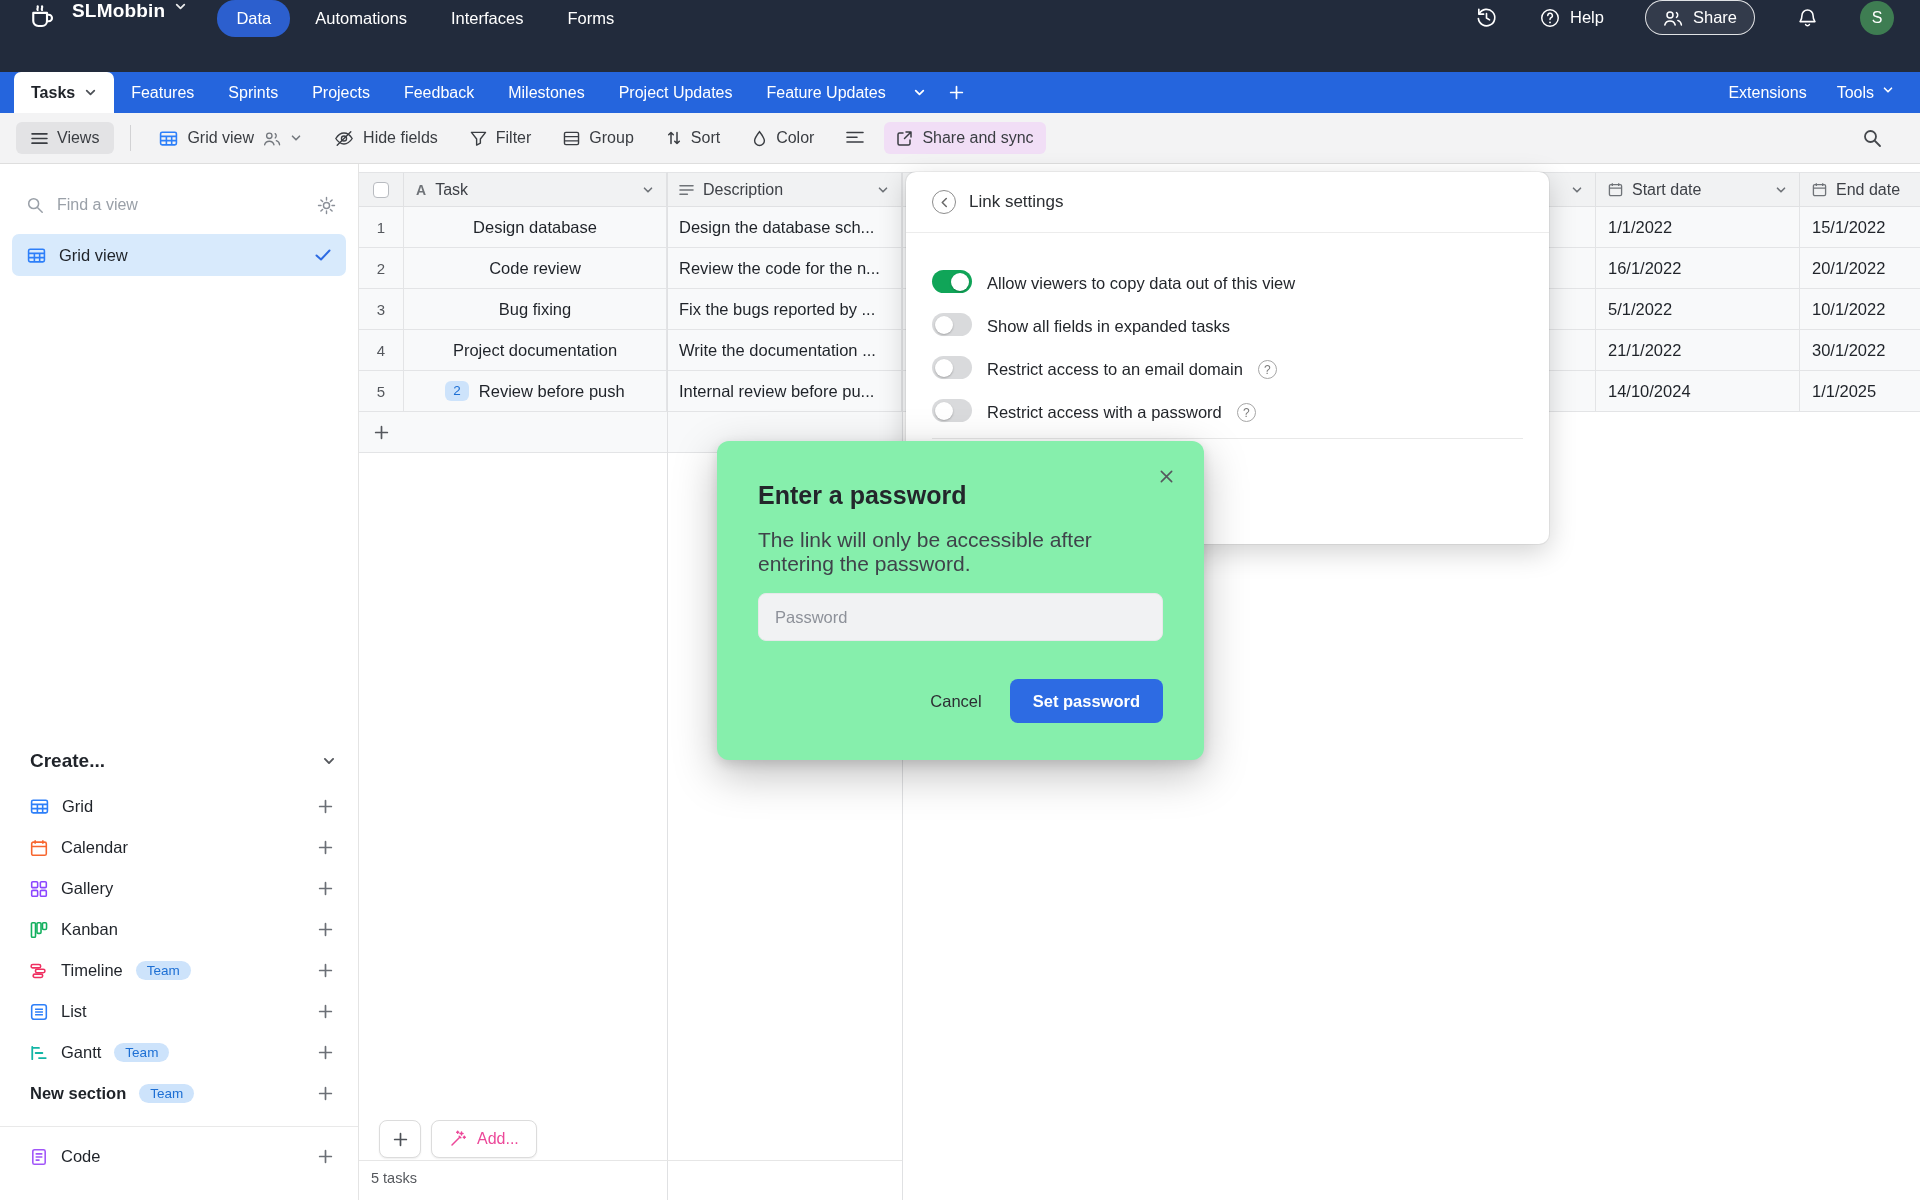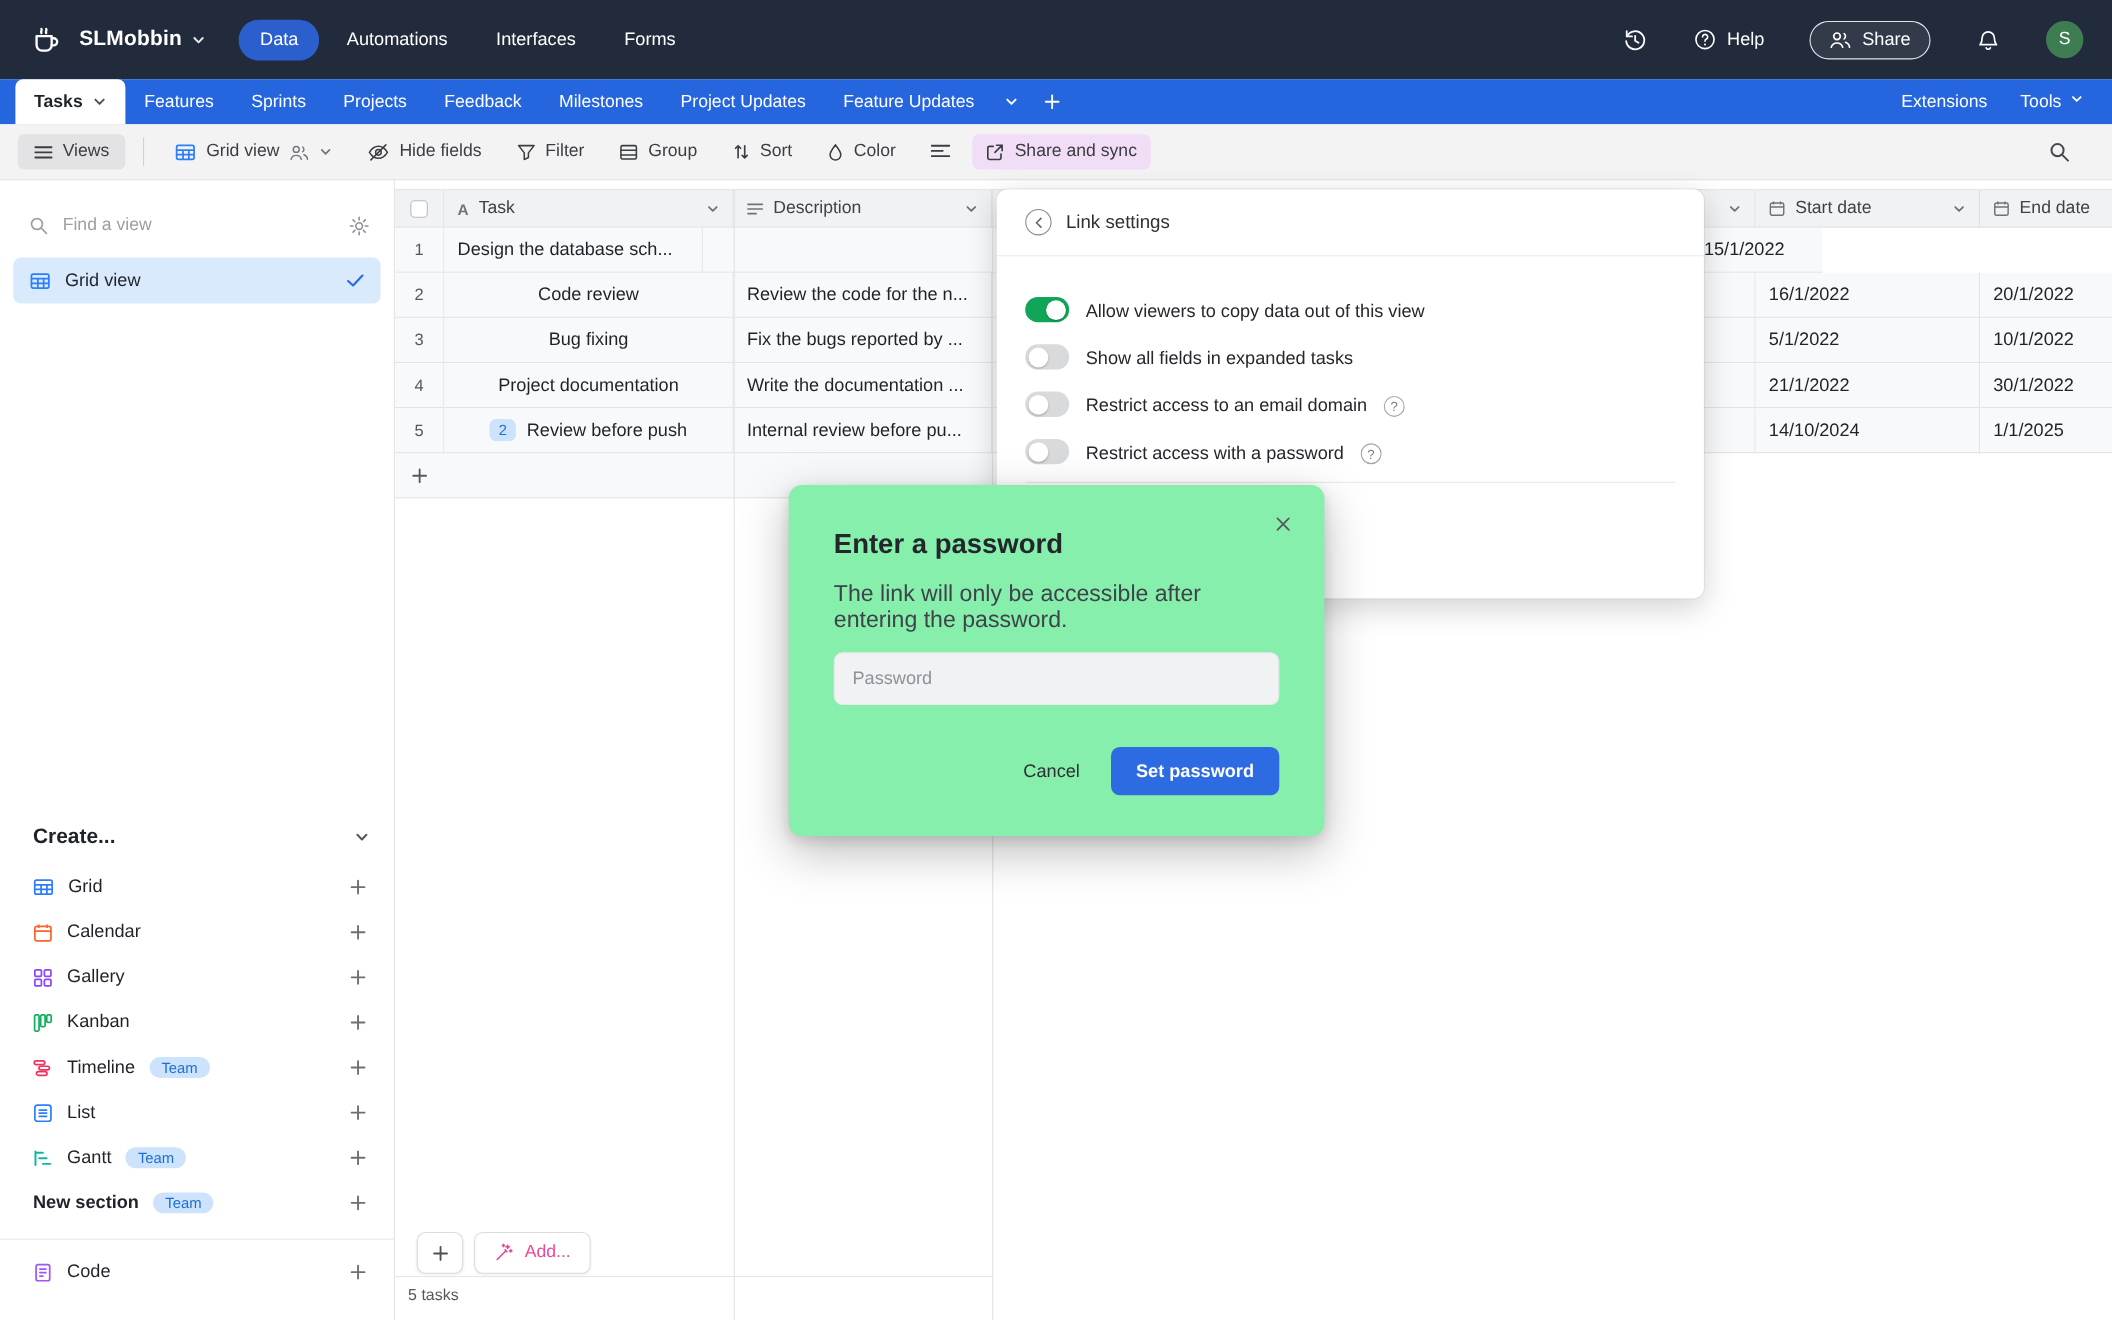--- a/index.html
+++ b/index.html
@@ -7,21 +7,21 @@
     --blue-icon:#2d7ff9; --toggle-on:#10a558; --share-sync-bg:#f1def6;
     --view-selected-bg:#d8eafc; --team-badge-bg:#cde3fb; --team-badge-text:#1d6fd4;
     --avatar-bg:#3e7d52;
   }
   *{margin:0;padding:0;box-sizing:border-box}
   html,body{width:1920px;height:1200px;overflow:hidden}
   body{font-family:"Liberation Sans",sans-serif;background:#fff;color:#1f2329;position:relative;font-size:16px}
   .icn{display:inline-flex;align-items:center;justify-content:center;flex:none;line-height:0}
 
   
-  .topbar{height:72px;background:var(--topbar);display:flex;align-items:center;padding:0 26px;color:#fff}
+  .topbar{height:72px;background:var(--topbar);display:flex;align-items:flex-start;padding:0 26px;color:#fff}
   .logo{width:32px;height:32px;margin-right:14px}
   .ws-name{font-size:19px;font-weight:bold;letter-spacing:.2px;cursor:pointer}
   .ws-chev{margin-left:9px;opacity:.9;cursor:pointer}
   .top-nav{display:flex;align-items:center;margin-left:30px;gap:6px}
   .nav-item{padding:9px 19px;border-radius:18px;font-size:16.5px;cursor:pointer;white-space:nowrap}
   .nav-item.active{background:var(--nav-pill)}
   .top-right{margin-left:auto;display:flex;align-items:center;gap:41px}
   .help{display:flex;align-items:center;gap:9px;font-size:16.5px;cursor:pointer}
   .share-btn{display:flex;align-items:center;gap:10px;padding:7px 17px;border:1px solid rgba(255,255,255,.85);border-radius:19px;font-size:16.5px;background:rgba(255,255,255,.08);cursor:pointer}
   .avatar{width:34px;height:34px;border-radius:50%;background:var(--avatar-bg);display:flex;align-items:center;justify-content:center;font-size:16px;color:#fff;cursor:pointer}
@@ -567,20 +567,23 @@
               <rect x="1.5" y="2.8" width="13" height="11.7" rx="1.5"></rect>
               <path d="M1.5 6.6 h13 M4.6 1.2 v3 M11.4 1.2 v3"></path>
             </svg>
         </span>
         <span>End date</span>
       </div>
     </div>
     <div>
         <div class="row">
           <div class="cell col-num">1</div>
+          <div class="cell col-task">
+            <span>Design database</span>
+          </div>
           <div class="cell col-desc">Design the database sch...</div>
           <div class="cell col-hidden"></div>
           <div class="cell col-start">1/1/2022</div>
           <div class="cell col-end">15/1/2022</div>
         </div>
         <div class="row">
           <div class="cell col-num">2</div>
           <div class="cell col-task">
             <span>Code review</span>
           </div>

